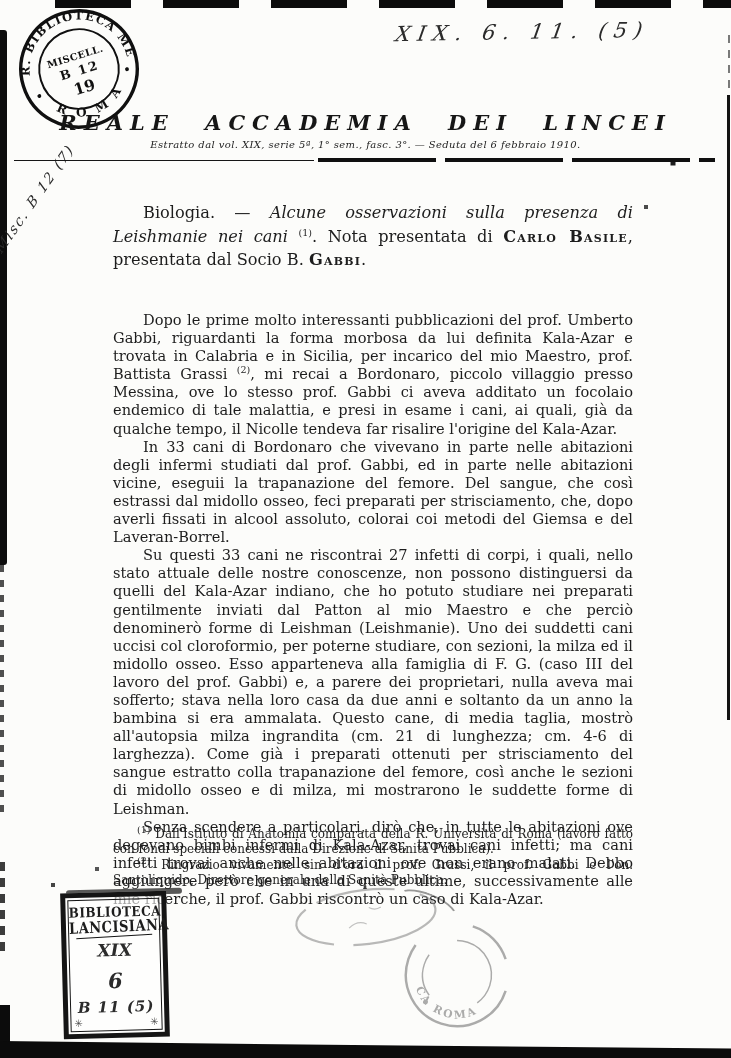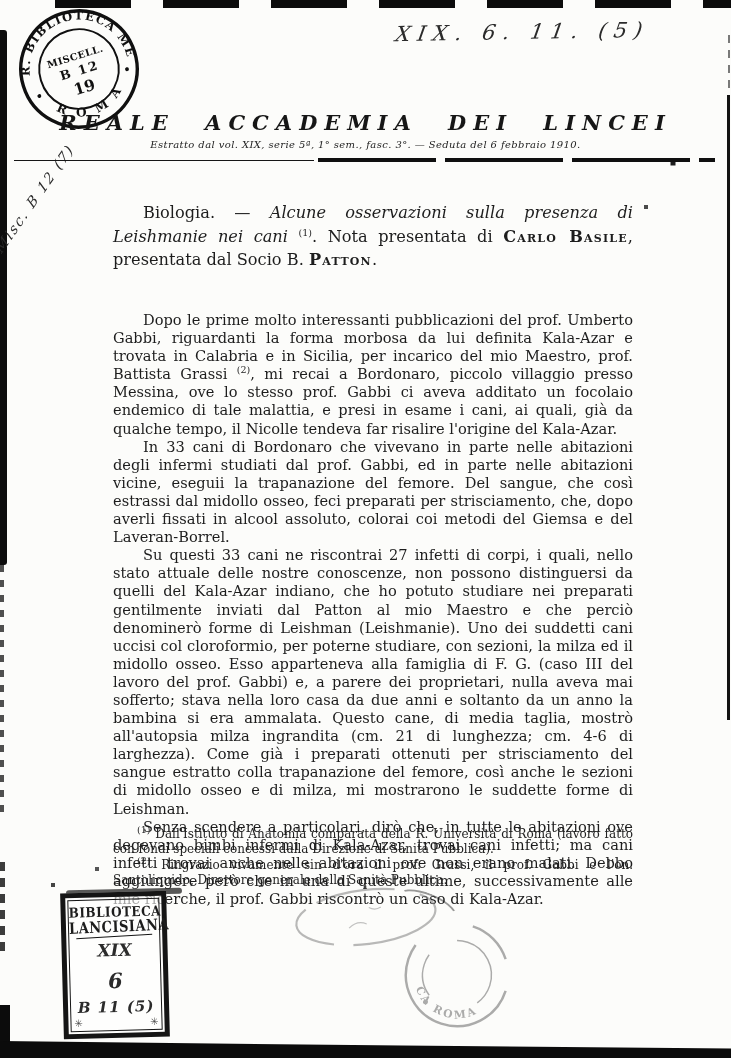--- a/index.html
+++ b/index.html
@@ -116,21 +116,21 @@
   <div class="hw hw-topright">XIX. 6. 11. (5)</div>
   <div class="hw hw-leftmargin">Misc. B 12 (7)</div>
 
   <div class="masthead">
     <div class="masthead-title">REALE ACCADEMIA DEI LINCEI</div>
     <div class="masthead-sub">Estratto dal vol. XIX, serie 5ª, 1° sem., fasc. 3°. — Seduta del 6 febbraio 1910.</div>
   </div>
   <div class="rule-thin"></div>
   <div class="rule-thick"></div>
 
-  <div class="article-title"><span>Biologia. </span><span>— </span><span class="it">Alcune osservazioni sulla presenza di Leishmanie nei cani </span><sup>(1)</sup><span>. Nota presentata di </span><span class="sc">Carlo Basile</span><span>, presentata dal Socio B. </span><span class="sc">Patton</span><span>.</span></div>
+  <div class="article-title"><span>Biologia. </span><span>— </span><span class="it">Alcune osservazioni sulla presenza di Leishmanie nei cani </span><sup>(1)</sup><span>. Nota presentata di </span><span class="sc">Carlo Basile</span><span>, presentata dal Socio B. </span><span class="sc">Gabbi</span><span>.</span></div>
 
   <div class="body-text">
     <p><span>Dopo le prime molto interessanti pubblicazioni del prof. Umberto Gabbi, riguardanti la forma morbosa da lui definita Kala-Azar e trovata in Calabria e in Sicilia, per incarico del mio Maestro, prof. Battista Grassi </span><sup>(2)</sup><span>, mi recai a Bordonaro, piccolo villaggio presso Messina, ove lo stesso prof. Gabbi ci aveva additato un focolaio endemico di tale malattia, e presi in esame i cani, ai quali, già da qualche tempo, il Nicolle tendeva far risalire l'origine del Kala-Azar.</span></p>
     <p>In 33 cani di Bordonaro che vivevano in parte nelle abitazioni degli infermi studiati dal prof. Gabbi, ed in parte nelle abitazioni vicine, eseguii la trapanazione del femore. Del sangue, che così estrassi dal midollo osseo, feci preparati per strisciamento, che, dopo averli fissati in alcool assoluto, colorai coi metodi del Giemsa e del Laveran-Borrel.</p>
     <p>Su questi 33 cani ne riscontrai 27 infetti di corpi, i quali, nello stato attuale delle nostre conoscenze, non possono distinguersi da quelli del Kala-Azar indiano, che ho potuto studiare nei preparati gentilmente inviati dal Patton al mio Maestro e che perciò denominerò forme di Leishman (Leishmanie). Uno dei suddetti cani uccisi col cloroformio, per poterne studiare, con sezioni, la milza ed il midollo osseo. Esso apparteneva alla famiglia di F. G. (caso III del lavoro del prof. Gabbi) e, a parere dei proprietari, nulla aveva mai sofferto; stava nella loro casa da due anni e soltanto da un anno la bambina si era ammalata. Questo cane, di media taglia, mostrò all'autopsia milza ingrandita (cm. 21 di lunghezza; cm. 4-6 di larghezza). Come già i preparati ottenuti per strisciamento del sangue estratto colla trapanazione del femore, così anche le sezioni di midollo osseo e di milza, mi mostrarono le suddette forme di Leishman.</p>
     <p>Senza scendere a particolari, dirò che, in tutte le abitazioni ove degevano bimbi infermi di Kala-Azar, trovai cani infetti; ma cani infetti trovai anche nelle abitazioni ove non erano malati. Debbo aggiungere però che in una di queste ultime, successivamente alle mie ricerche, il prof. Gabbi riscontrò un caso di Kala-Azar.</p>
   </div>
 
   <div class="footnotes">
     <p><sup>(1)</sup><span> Dall'Istituto di Anatomia comparata della R. Università di Roma (lavoro fatto con fondi speciali concessi dalla Direzione di Sanità Pubblica).</span></p>

